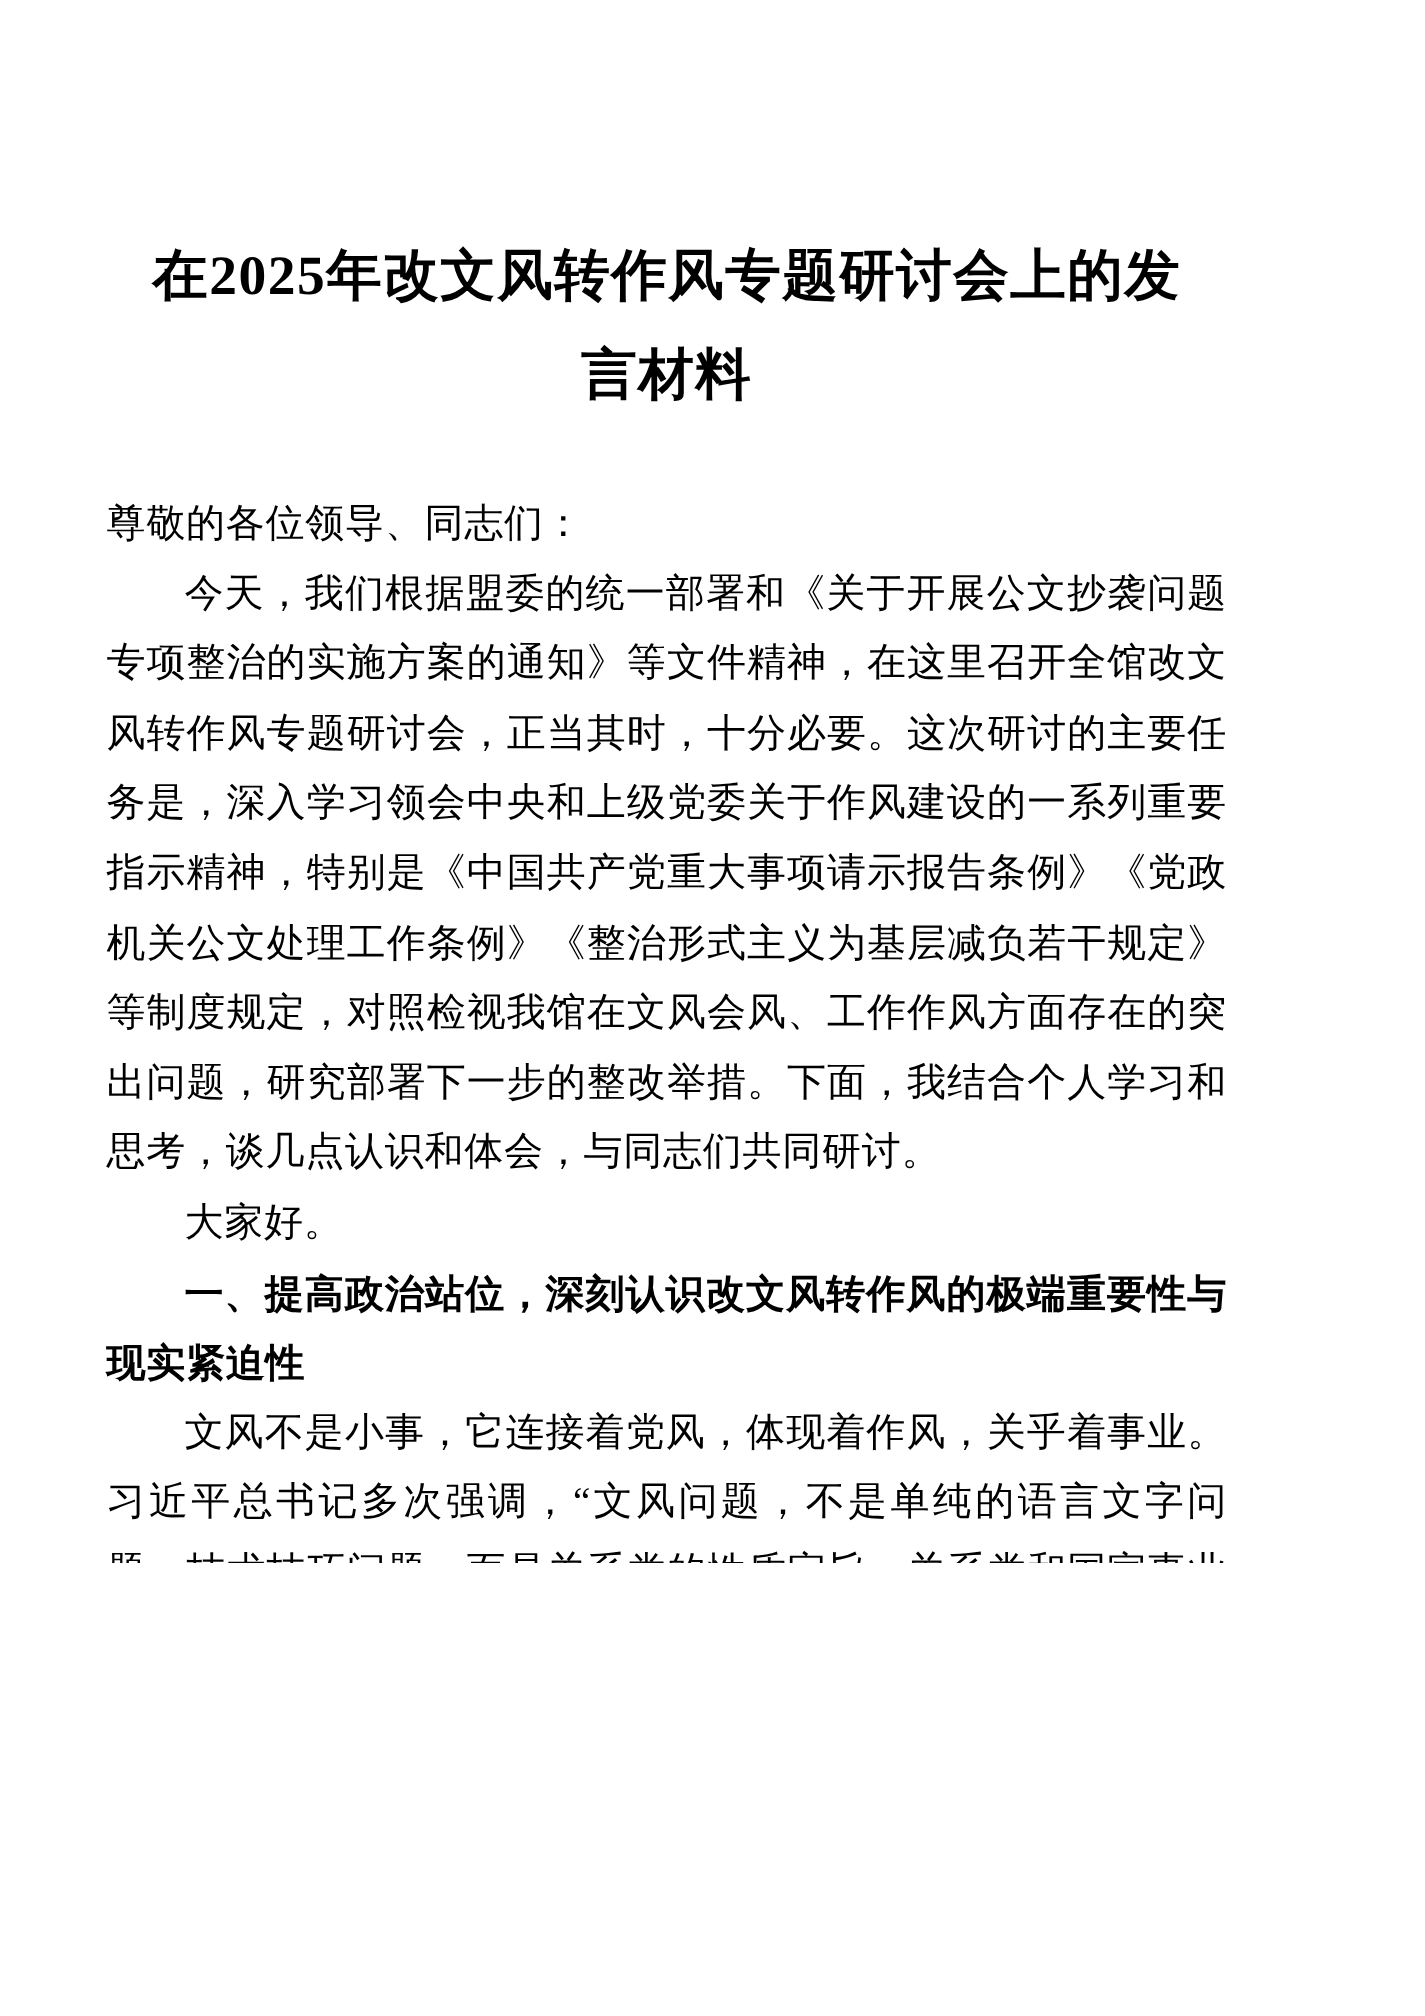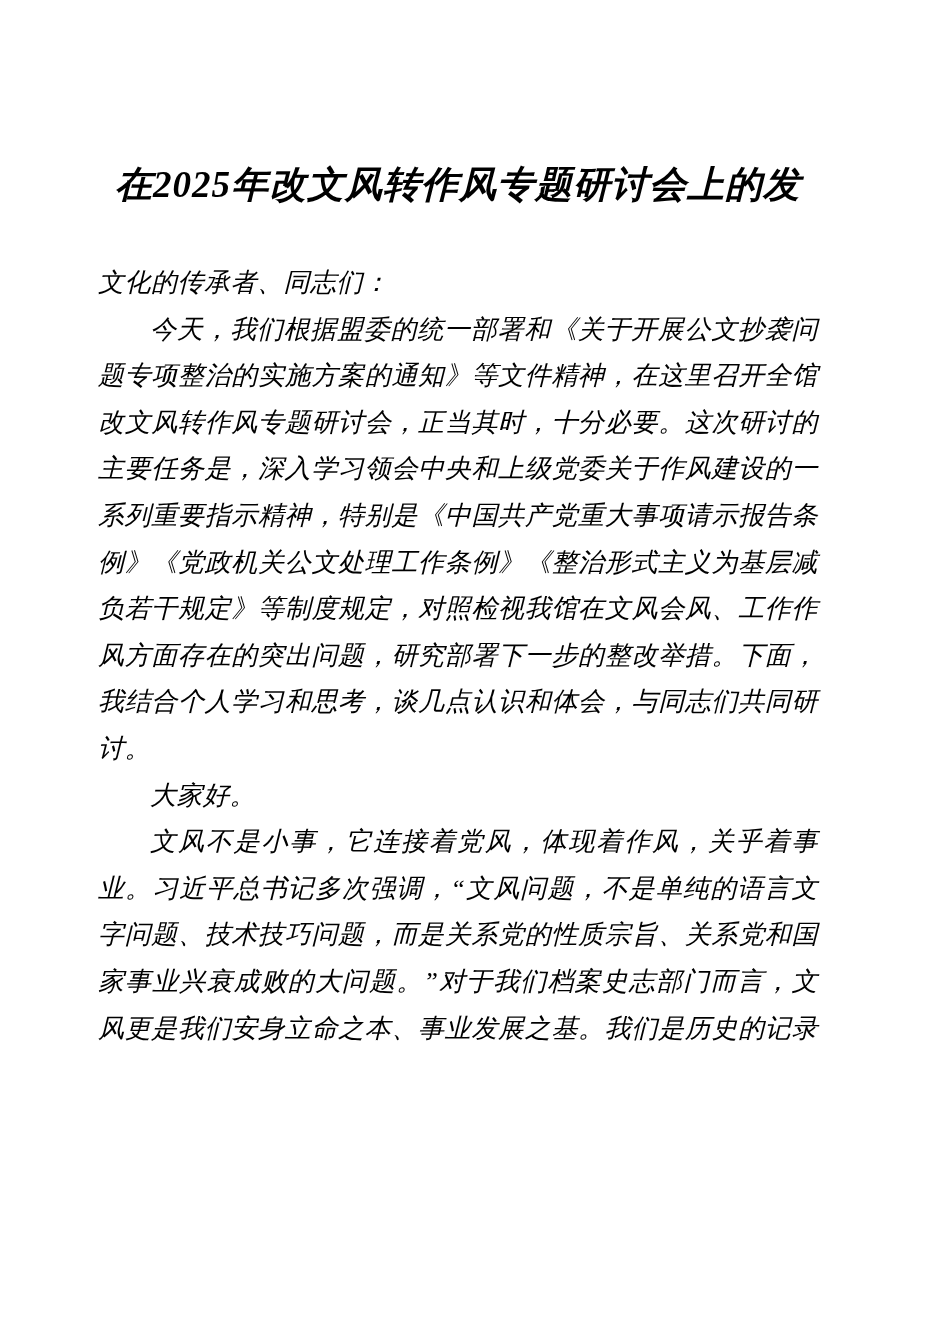--- a/index.html
+++ b/index.html
@@ -7,23 +7,22 @@
     padding: 0;
     background: #ffffff;
   }
   .page {
     position: relative;
     box-sizing: border-box;
     width: 950px;
     height: 1042px;
     background: #ffffff;
     color: #000000;
-    padding: 152px 132px 0 98px;
+    padding: 152px 132px 0 71px;
     overflow: hidden;
-    font-style: italic;
   }
   .doc-title {
     font-family: "Liberation Serif", "DejaVu Serif", serif;
     font-weight: bold;
     font-size: 37px;
     line-height: 66px;
     letter-spacing: 1px;
     text-align: center;
     color: #000000;
   }
@@ -47,22 +46,24 @@
     font-weight: 700;
   }
 </style>
 </head>
 <body>
 
 <div class="page">
 
   <div class="doc-title">
     <div>在2025年改文风转作风专题研讨会上的发</div>
+    <div>言材料</div>
   </div>
 
   <div class="doc-body">
-    <p>文化的传承者、同志们：</p>
+    <p>尊敬的各位领导、同志们：</p>
     <p class="indent">今天，我们根据盟委的统一部署和《关于开展公文抄袭问题专项整治的实施方案的通知》等文件精神，在这里召开全馆改文风转作风专题研讨会，正当其时，十分必要。这次研讨的主要任务是，深入学习领会中央和上级党委关于作风建设的一系列重要指示精神，特别是《中国共产党重大事项请示报告条例》《党政机关公文处理工作条例》《整治形式主义为基层减负若干规定》等制度规定，对照检视我馆在文风会风、工作作风方面存在的突出问题，研究部署下一步的整改举措。下面，我结合个人学习和思考，谈几点认识和体会，与同志们共同研讨。</p>
     <p class="indent">大家好。</p>
+    <p class="indent heading">一、提高政治站位，深刻认识改文风转作风的极端重要性与现实紧迫性</p>
     <p class="indent">文风不是小事，它连接着党风，体现着作风，关乎着事业。习近平总书记多次强调，“文风问题，不是单纯的语言文字问题、技术技巧问题，而是关系党的性质宗旨、关系党和国家事业兴衰成败的大问题。”对于我们档案史志部门而言，文风更是我们安身立命之本、事业发展之基。我们是历史的记录者、文化的传承者、资政育人的服务者，我们的一</p>
   </div>
 
 </div>
 
 </body></html>

